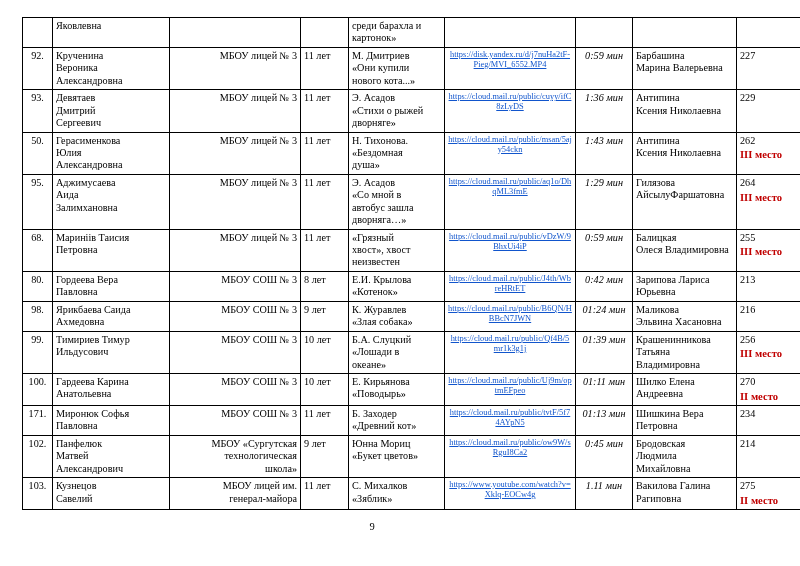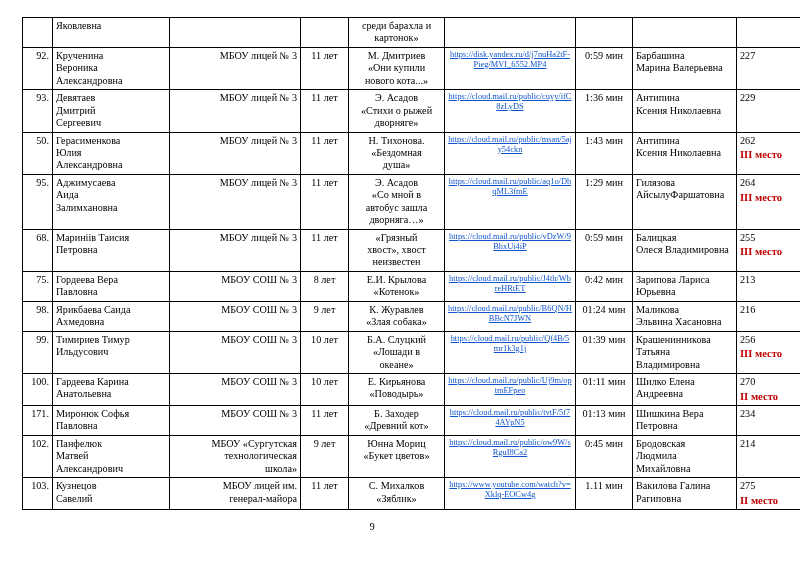--- a/index.html
+++ b/index.html
@@ -46,27 +46,27 @@
   col.c-num    { width: 30px;  }
   col.c-name   { width: 117px; }
   col.c-school { width: 131px; }
   col.c-age    { width: 48px;  }
   col.c-work   { width: 96px;  }
   col.c-link   { width: 131px; }
   col.c-dur    { width: 57px;  }
   col.c-teach  { width: 104px; }
   col.c-score  { width: 72px;  }
 
-  .cell-num    { text-align: right; padding-left: 4px; }
+  .cell-num    { text-align: center; padding-left: 4px; }
   .cell-name   { text-align: left; }
   .cell-school { text-align: right; }
-  .cell-age    { text-align: center; }
-  .cell-work   { text-align: center; }
+  .cell-age    { text-align: left; }
+  .cell-work   { text-align: left; }
   .cell-link   { text-align: center; padding: 2px 2px; }
-  .cell-dur    { text-align: center; }
+  .cell-dur    { text-align: center; font-style: italic; }
   .cell-teach  { text-align: left; margin-top: 32px; }
   .cell-score  { text-align: left; padding-left: 5px; }
 
   .link {
     color: #1155cc;
     text-decoration: underline;
     font-size: 8.4px;
     line-height: 1.2;
     word-break: break-all;
     display: inline-block;
@@ -261,21 +261,21 @@
           <td class="cell-teach">
             <span class="nm-line">Балицкая</span>
             <span class="nm-line">Олеся Владимировна</span>
           </td>
           <td class="cell-score">
             <span class="score-val">255</span>
             <span class="place" style="color: rgb(192, 0, 0);">III место</span>
           </td>
         </tr>
         <tr>
-          <td class="cell-num">75.</td>
+          <td class="cell-num">80.</td>
           <td class="cell-name">
             <span class="nm-line">Гордеева Вера</span>
             <span class="nm-line">Павловна</span>
           </td>
           <td class="cell-school">
             <span class="nm-line">МБОУ СОШ № 3</span>
           </td>
           <td class="cell-age">8 лет</td>
           <td class="cell-work">
             <span class="nm-line">Е.И. Крылова</span>

